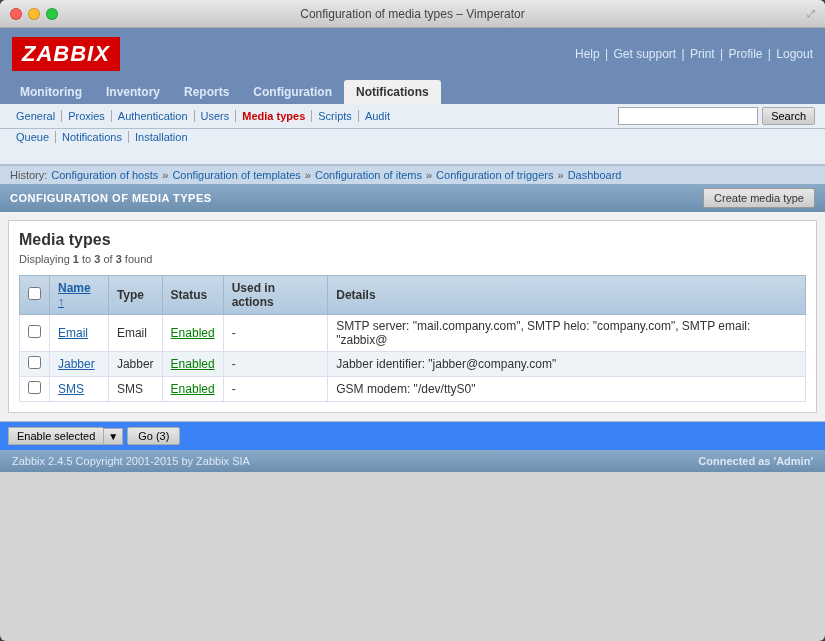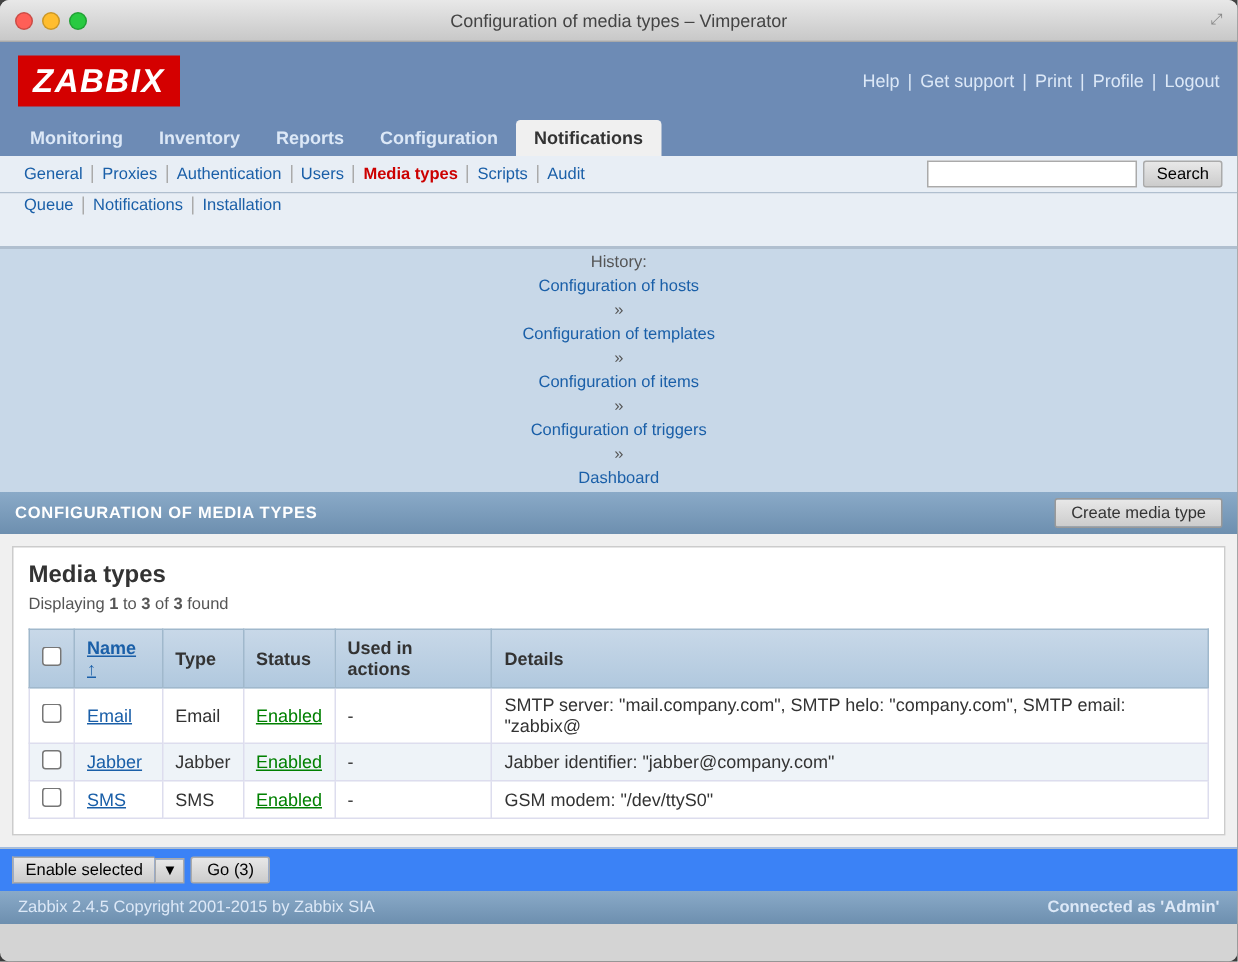--- a/index.html
+++ b/index.html
@@ -167,21 +167,20 @@
 
     
     .breadcrumb {
       background: #c8d8e8;
       padding: 3px 10px;
       font-size: 11px;
       color: #333;
       display: flex;
       align-items: center;
       gap: 4px;
-      flex-direction: column;
     }
     .breadcrumb a {
       color: #1a5fa8;
       text-decoration: none;
     }
     .breadcrumb span { color: #555; }
 
     
     .page-header-bar {
       background: linear-gradient(to bottom, #8aaac8, #6d8faf);

